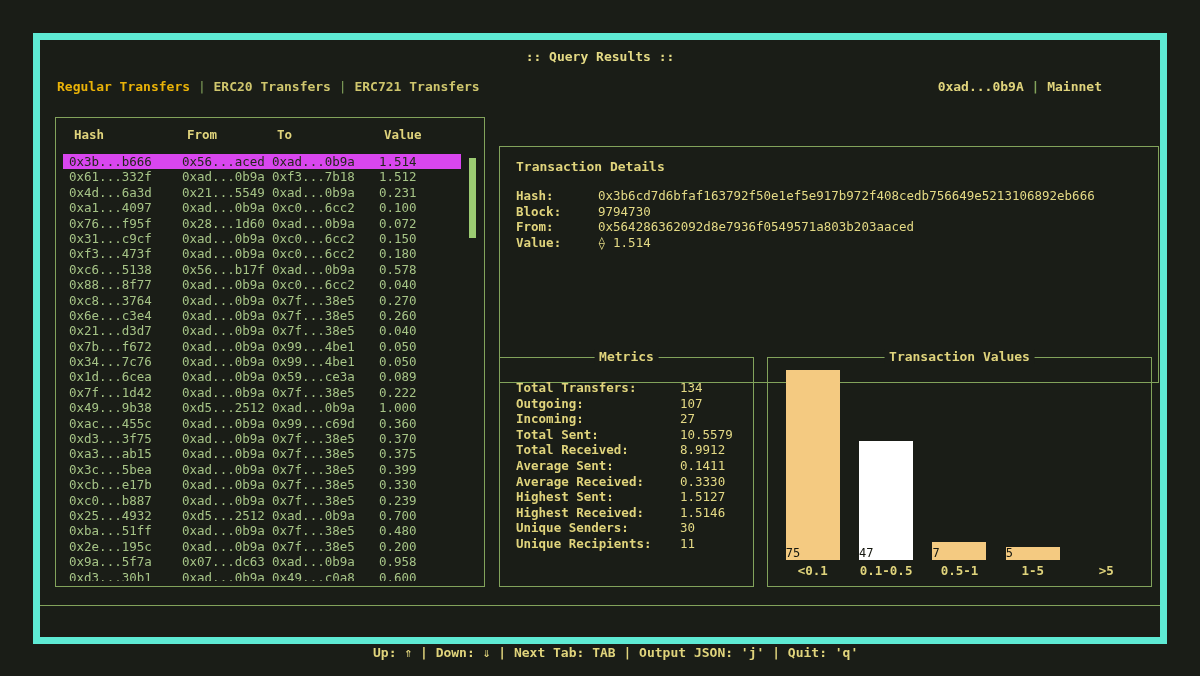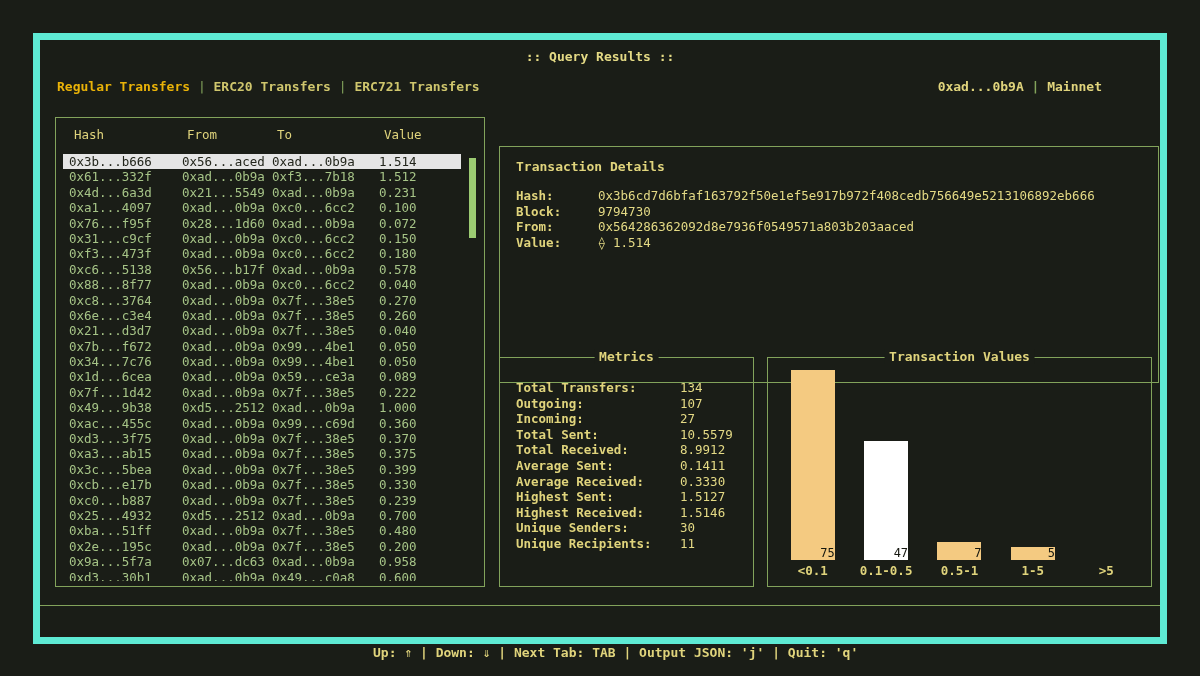--- a/index.html
+++ b/index.html
@@ -29,29 +29,29 @@
   .tab-sep { color:#82a35b; white-space:pre; }
   .account { color:#e0d47c; font-weight:bold; white-space:pre; }
 
   .panel { position:absolute; border:1px solid #82a35b; }
 
   
   .table-panel { left:15px; top:77px; width:430px; height:470px; }
   .table-header {
     display:grid; grid-template-columns:113px 90px 107px 1fr;
     padding:9px 10px 5px 18px;
-    color:#e0d47c; font-weight:normal; font-size:12.5px;
+    color:#e0d47c; font-weight:bold; font-size:12.5px;
   }
   .table-body { position:absolute; left:7px; right:23px; top:36px; bottom:5px; overflow:hidden; }
   .trow {
     display:grid; grid-template-columns:113px 90px 107px 1fr;
     height:15.4px; line-height:15.5px; font-size:12.5px;
     padding-left:6px; color:#a6c487; white-space:pre; cursor:default;
   }
-  .trow.selected { background:#e5e5e5; color:#23261c; }
+  .trow.selected { background:#d946ef; color:#23261c; }
   .scrollbar { position:absolute; right:8px; top:38px; bottom:8px; width:7px; }
   .scroll-thumb { position:absolute; top:2px; left:0; width:100%; height:80px; background:#9ccb72; }
 
   
   .details-panel { left:459px; top:77px; width:660px; height:237px;margin-top:29px; }
   .details-title { padding:12px 16px 0 16px; color:#e0d47c; font-weight:bold; font-size:13px; }
   .details-fields { padding:14px 16px 0 16px; }
   .dfield { display:grid; grid-template-columns:82px 1fr; line-height:15.6px; font-size:12.5px; }
   .dfield .lbl { color:#e0d47c; font-weight:bold; }
   .dfield .val { color:#e4da85; white-space:pre; }
@@ -71,22 +71,22 @@
   .mrow .val { color:#e4da85; }
 
   
   .chart-panel { left:727px; top:317px; width:385px; height:230px; }
   .chart {
     position:absolute; left:8px; right:8px; top:12px; bottom:6px;
     display:flex; align-items:flex-end; justify-content:space-around;
   }
   .bar-slot { display:flex; flex-direction:column; align-items:center; justify-content:flex-end; width:70px; }
   .bar {
-    width:44px; background:#f4ca81;
-    display:flex; align-items:flex-end; justify-content:flex-end;
+    width:54px; background:#f4ca81;
+    display:flex; align-items:flex-end; justify-content:flex-start;
   }
   .bar-num { font-size:12px; line-height:14px; color:#15170f; }
   .cat-label { margin-top:3px; height:17px; font-size:12.5px; font-weight:bold; color:#e0d47c; }
 
   
   .statusbar {
     position:absolute; left:0; right:0; bottom:0; height:32px;
     border-top:1px solid #82a35b;
     text-align:center; line-height:31px;
     color:#e0d47c; font-weight:bold; font-size:13px; white-space:pre;

